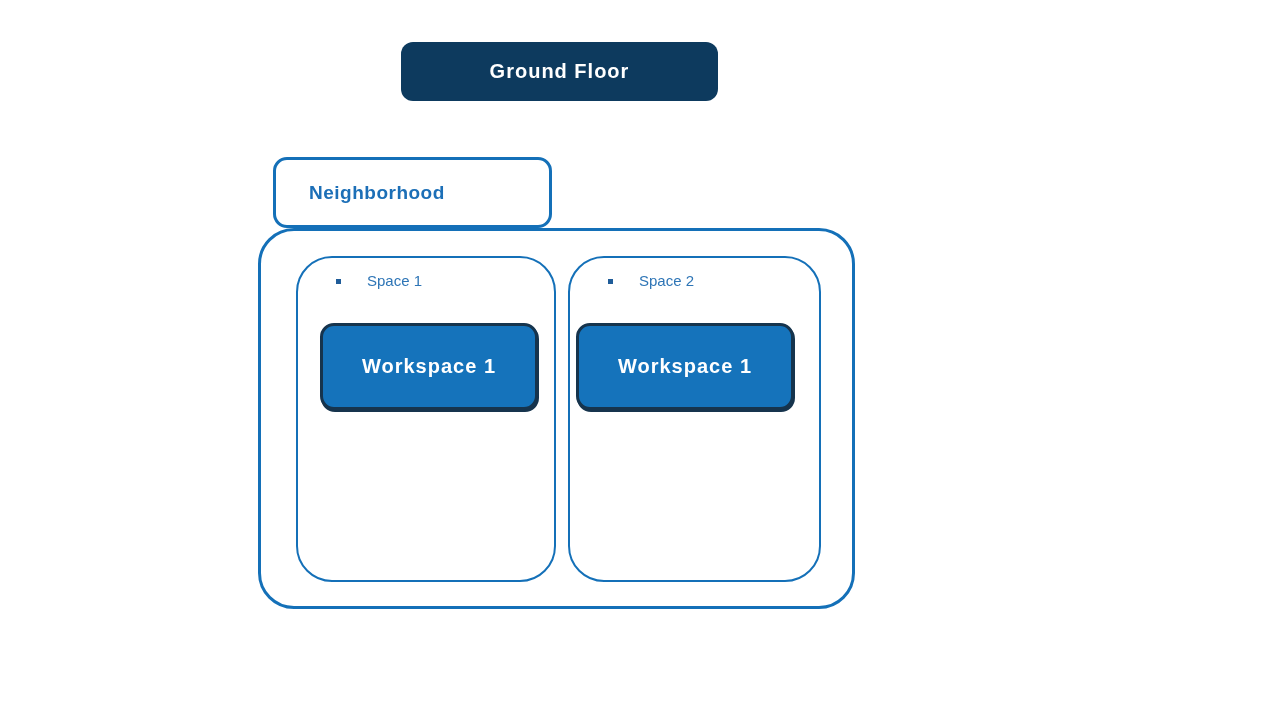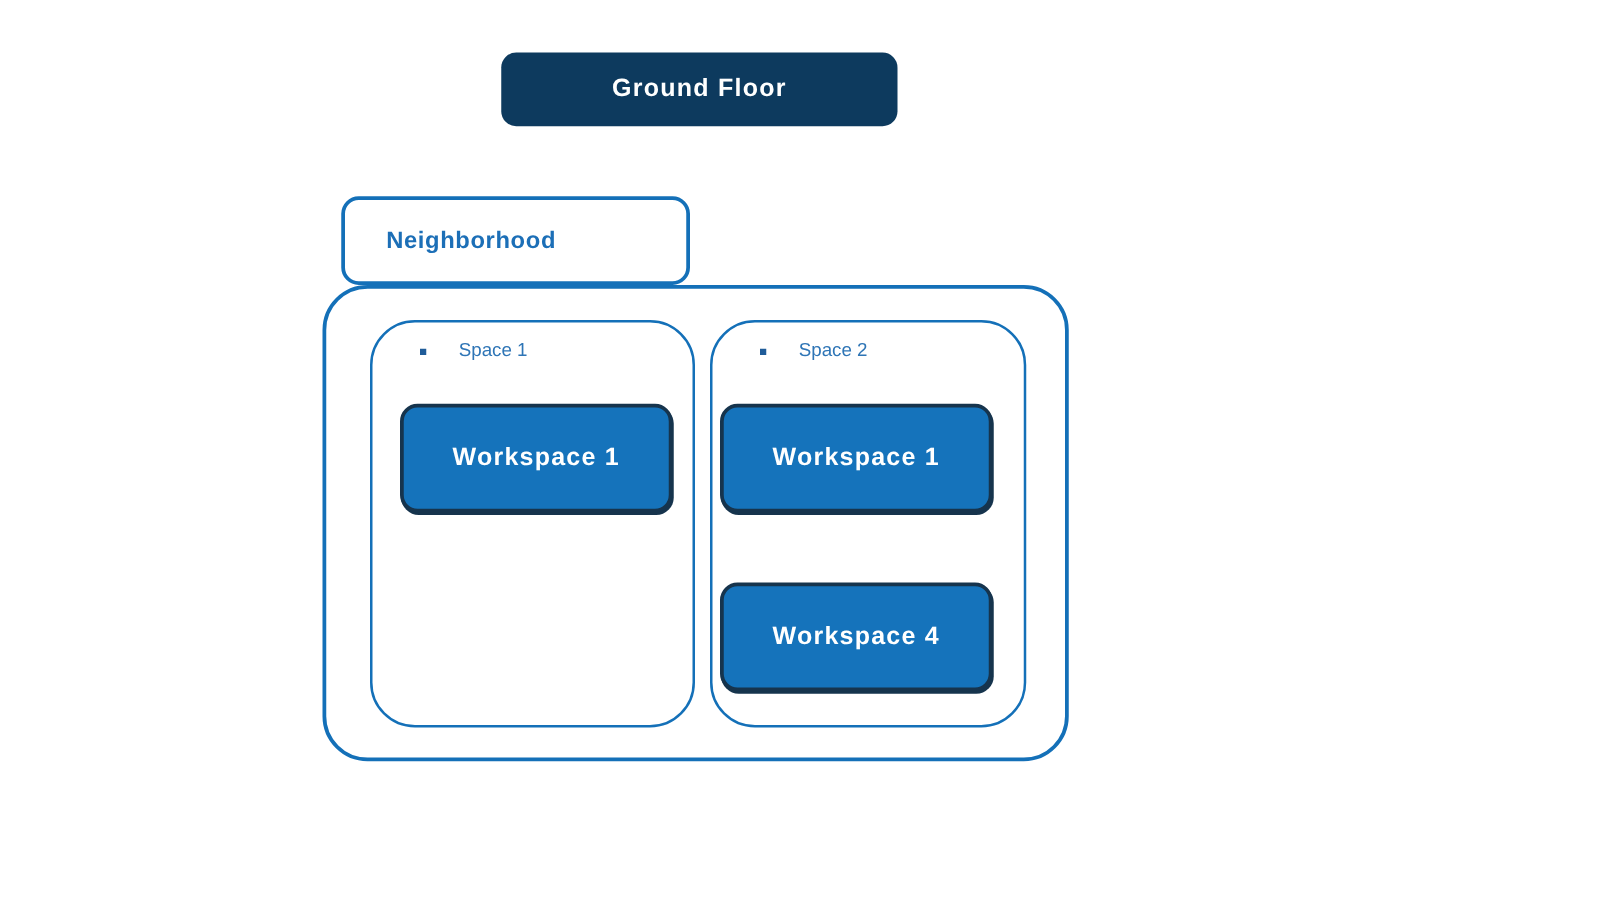--- a/index.html
+++ b/index.html
@@ -124,20 +124,17 @@
     </div>
 
     <div class="space space-2">
       <div class="space-header">
         <span class="bullet"></span>
         <span class="space-label">Space 2</span>
       </div>
       <div class="workspace ws-top">
         <span>Workspace 1</span>
       </div>
-      <div class="workspace ws-bottom">
-        <span>Workspace 4</span>
-      </div>
     </div>
 
   </div>
 
 </div>
 
 </body></html>

